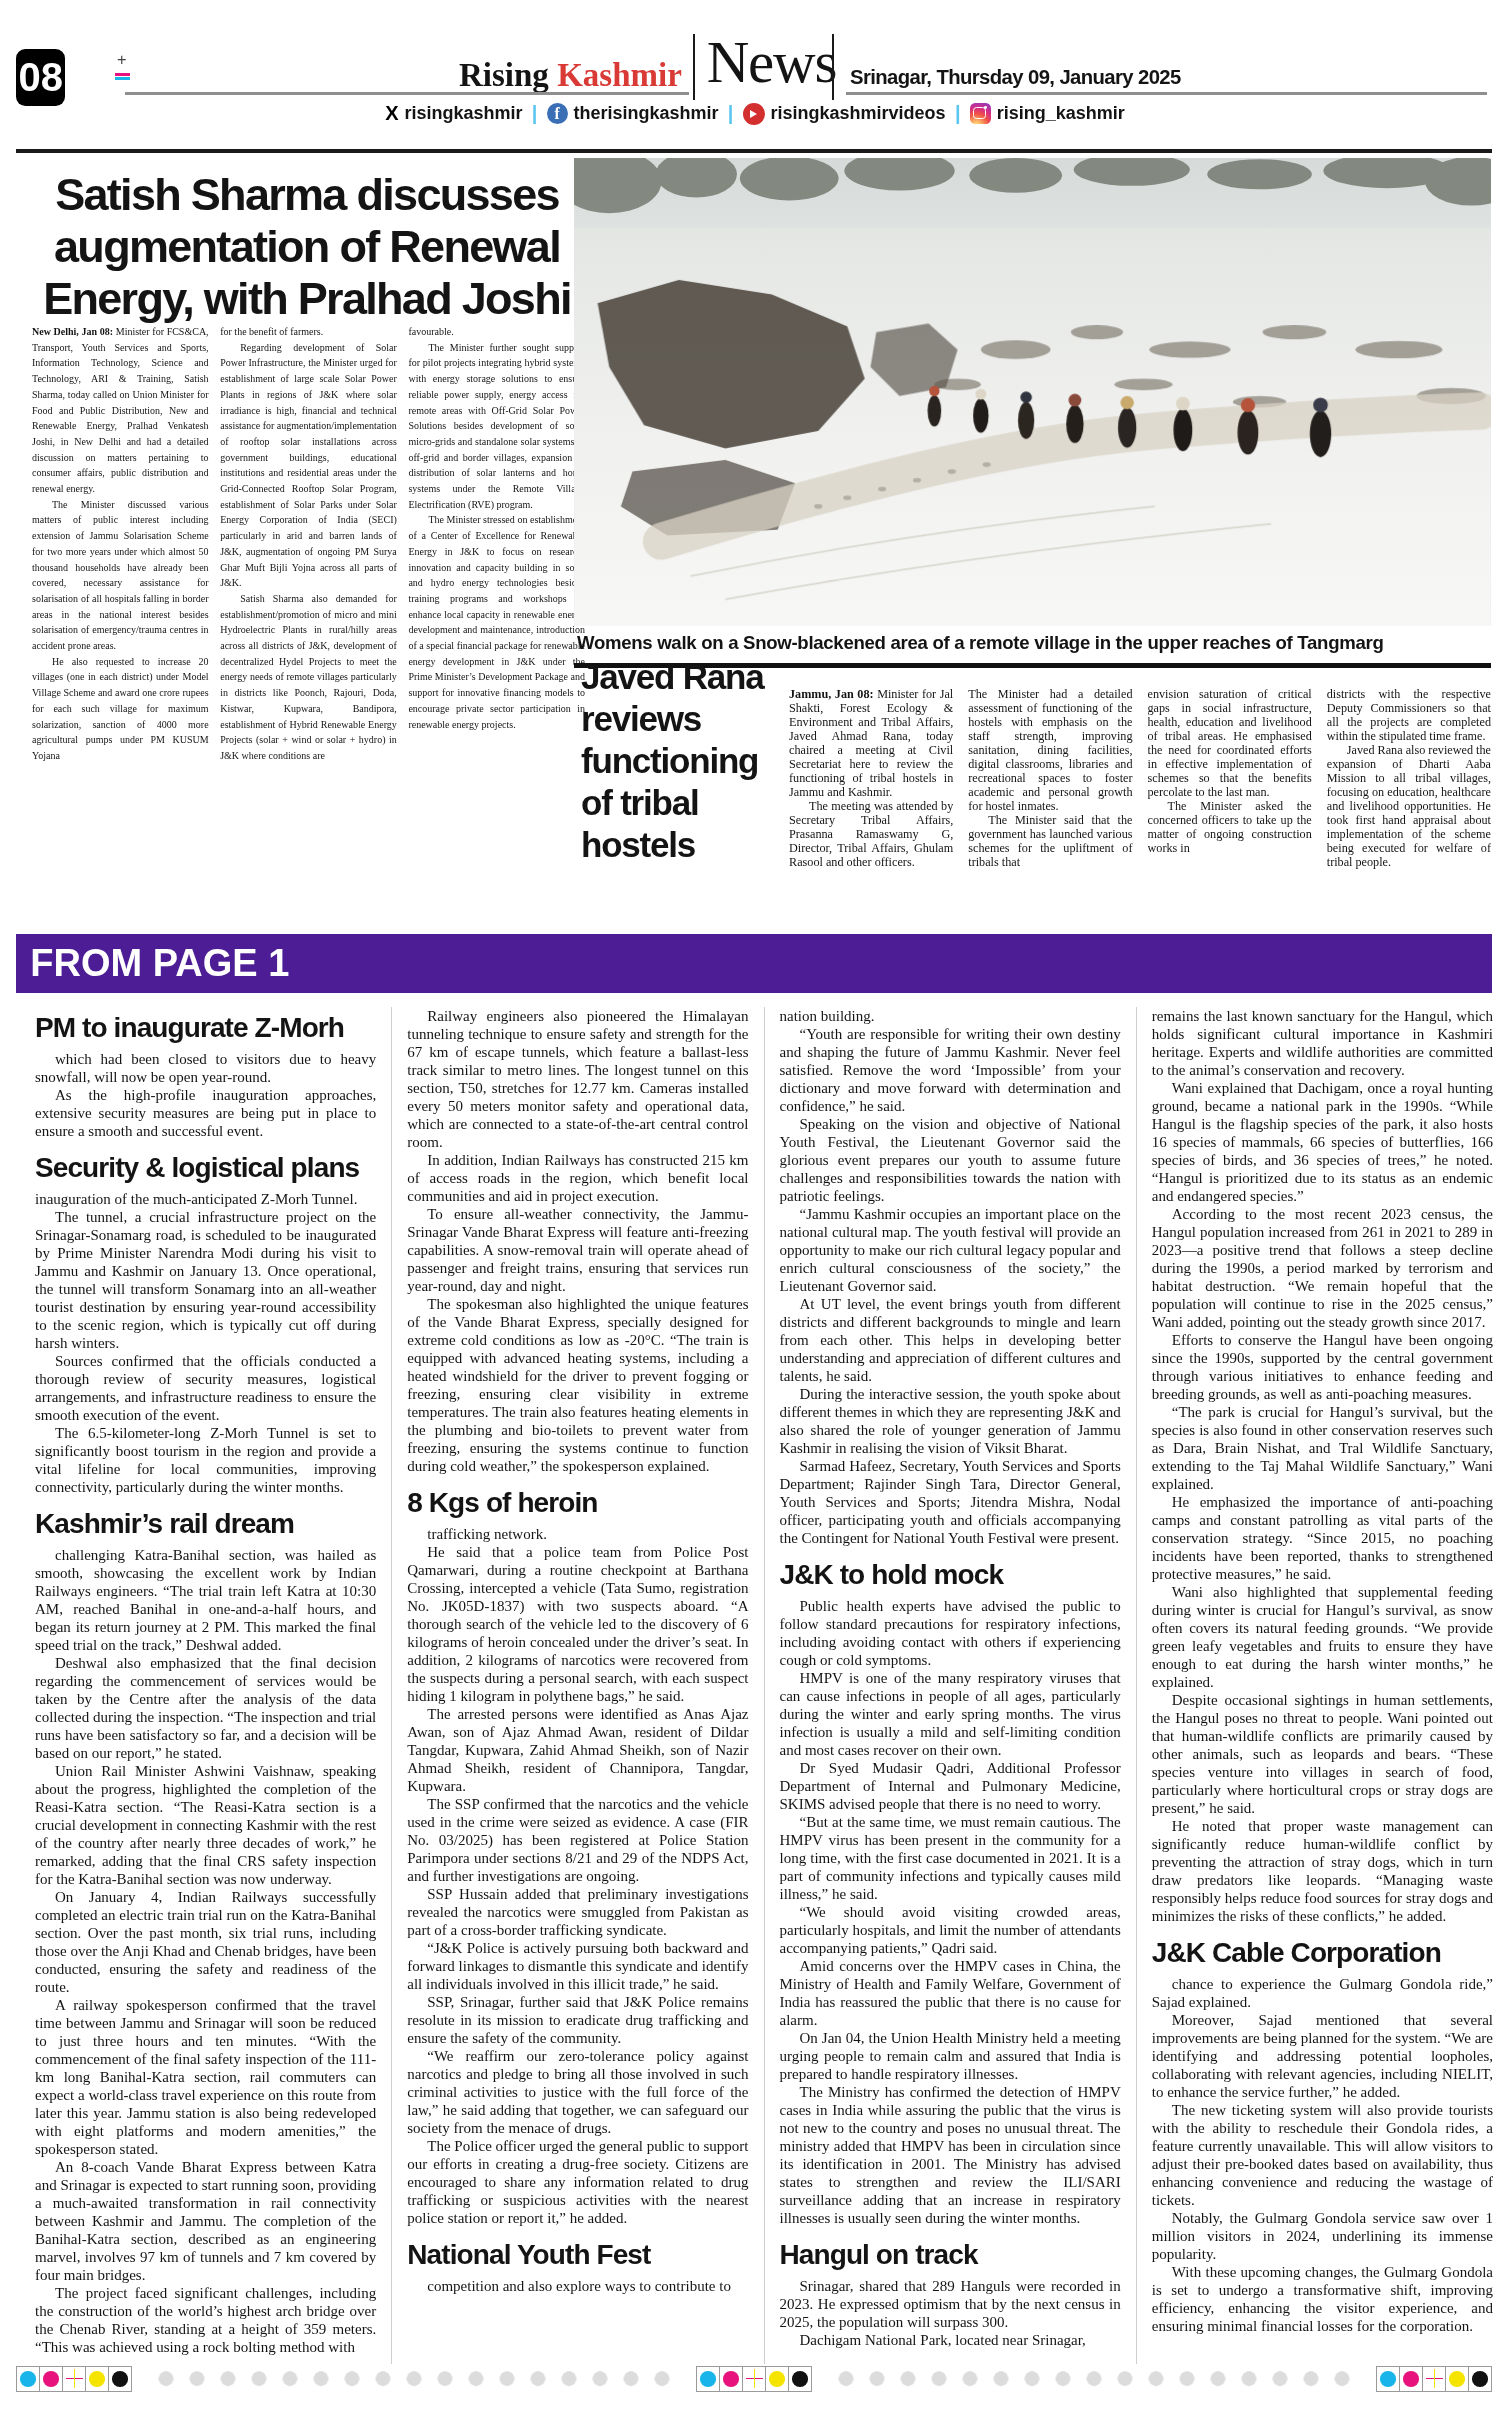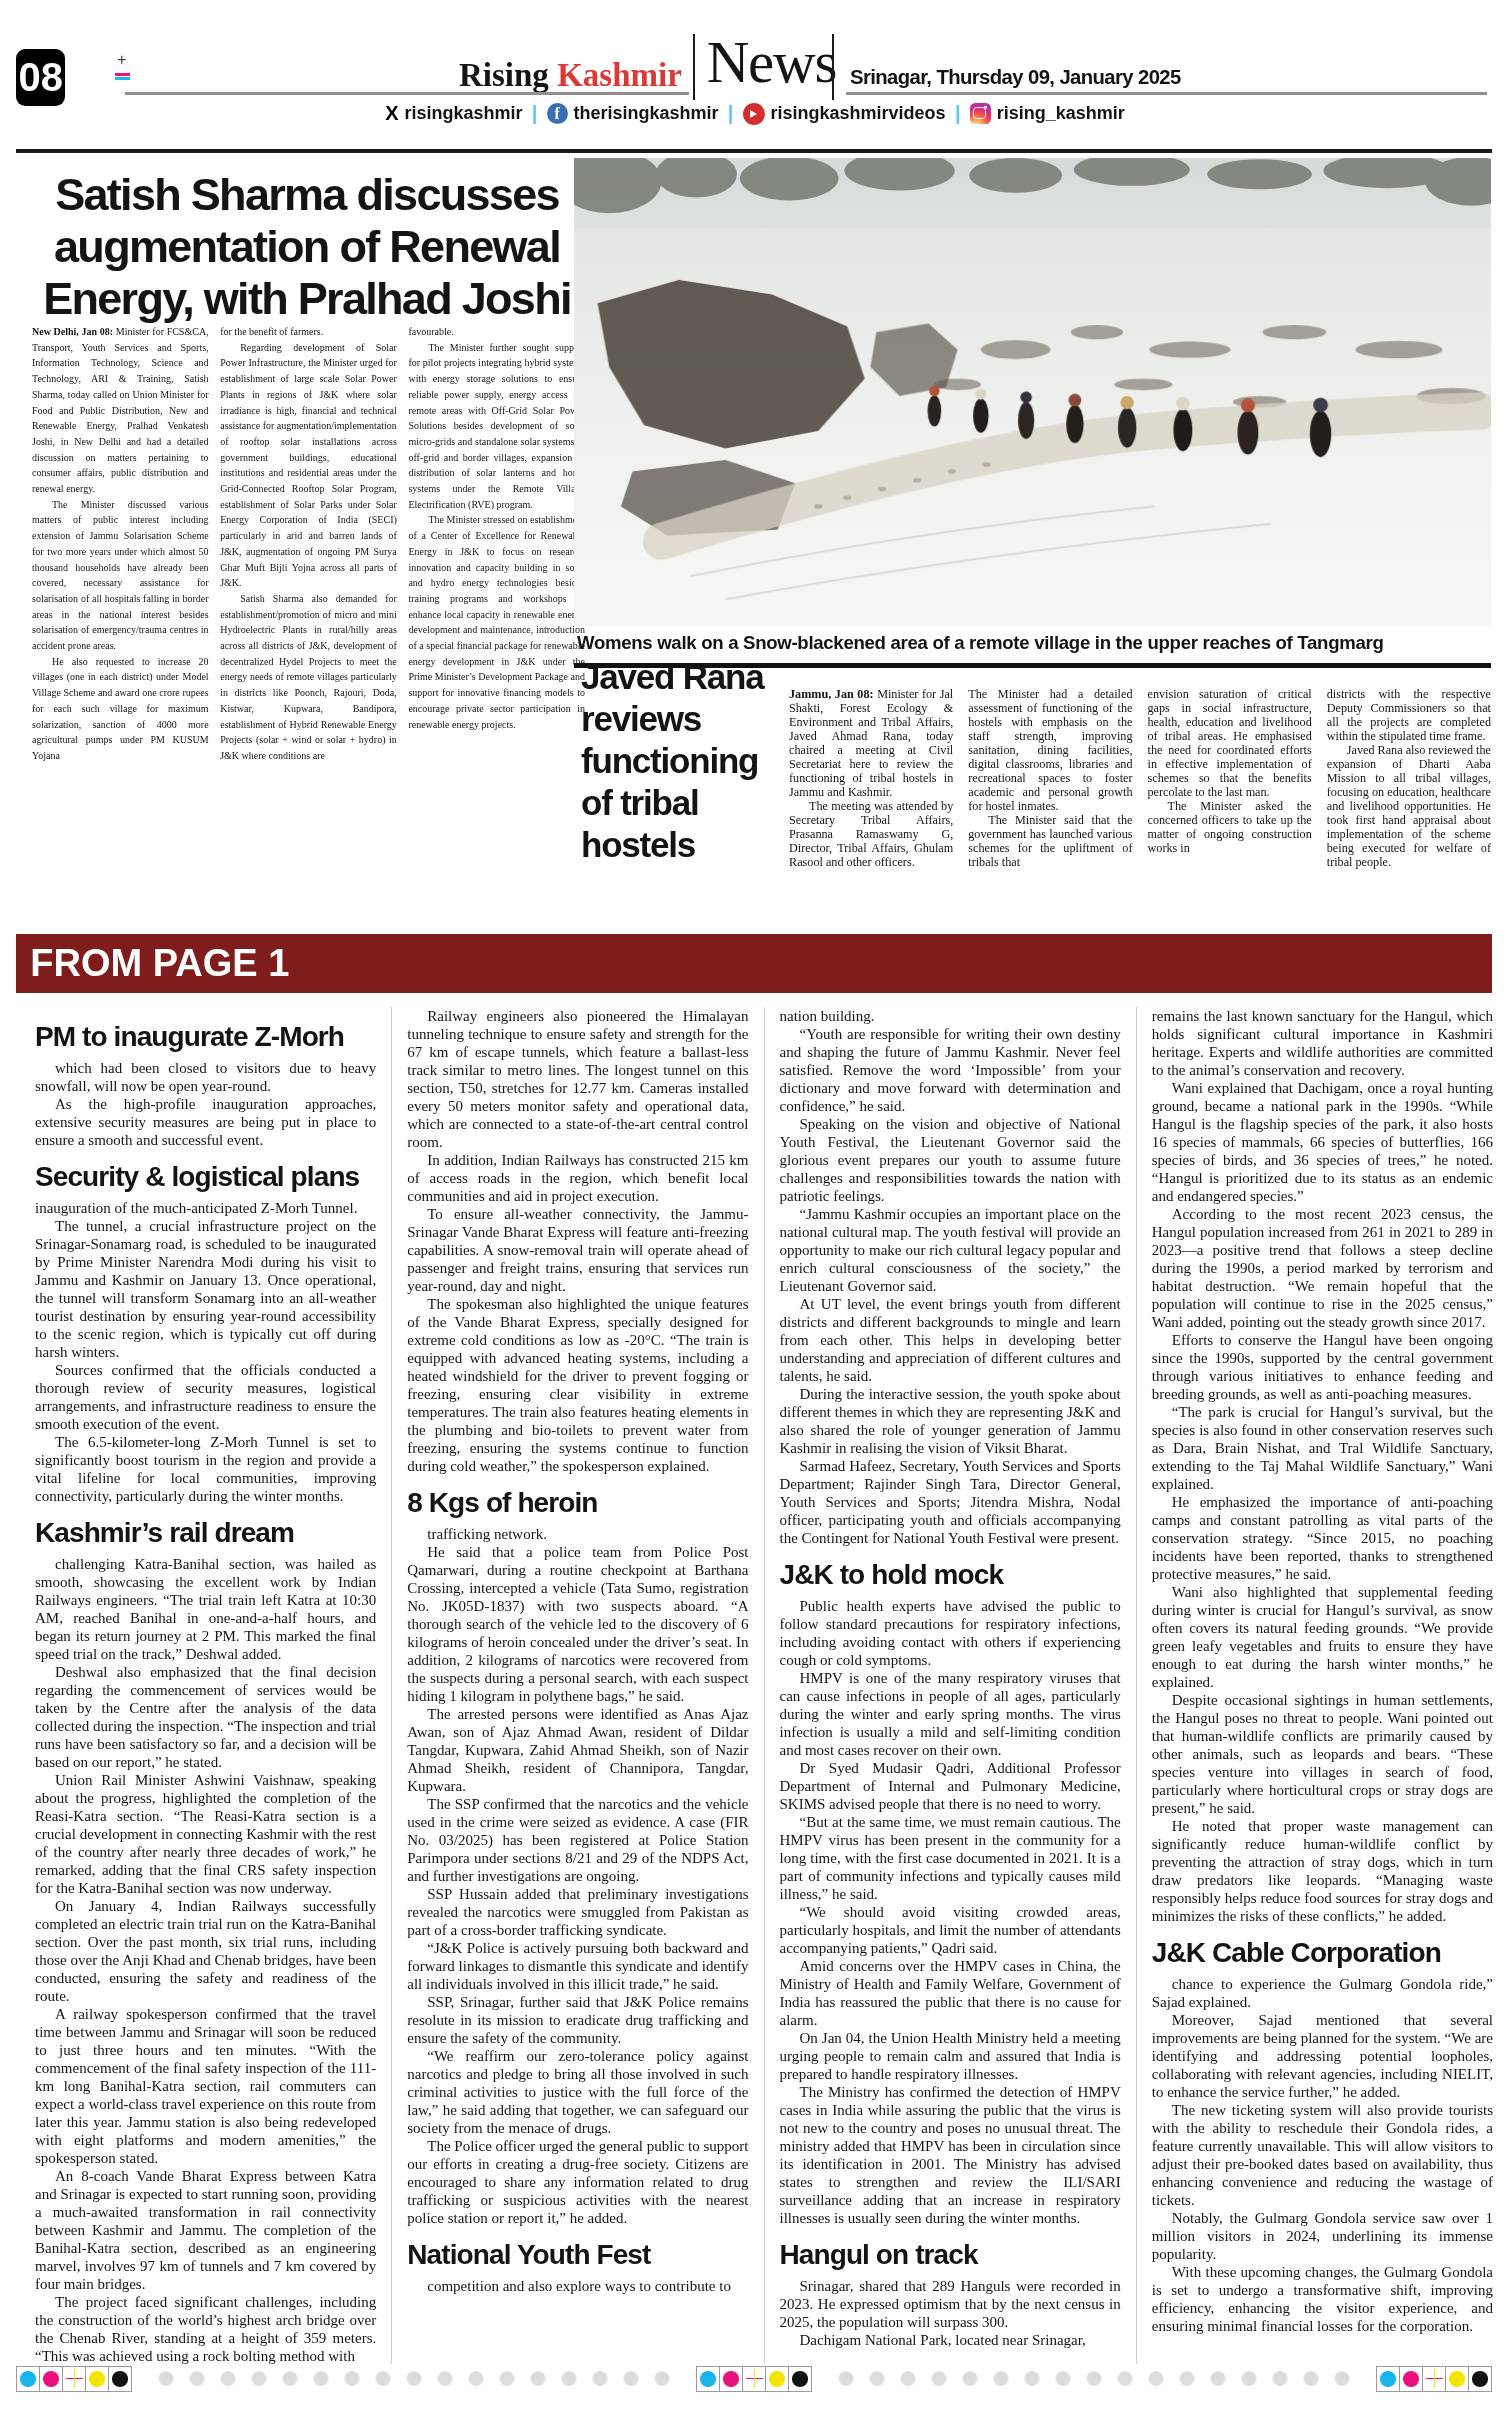--- a/index.html
+++ b/index.html
@@ -51,30 +51,30 @@
   .caption{left:577px;top:632px;width:914px;font:bold 18.6px "Liberation Sans",sans-serif;letter-spacing:-0.3px;}
   .rule-black-mid{left:574px;top:663px;width:917px;height:4.7px;background:#111;}
 
   
   .tribal-headline{left:581px;top:656px;width:198px;font:bold 35px "Liberation Sans",sans-serif;
       letter-spacing:-1.2px;line-height:42px;white-space:pre-line;}
   .tribal-cols{left:789px;top:687px;width:702px;height:226px;display:flex;gap:15px;overflow:hidden;}
   .tribal-col{flex:1;font-size:12.2px;line-height:14px;text-align:justify;overflow:hidden;}
 
   
-  .banner{left:16.3px;top:934px;width:1476px;height:59px;background:#7f1d1d;color:#fff;display:flex;align-items:center;
+  .banner{left:16.3px;top:934px;width:1476px;height:59px;background:#4c1d95;color:#fff;display:flex;align-items:center;
       font:bold 38px "Liberation Sans",sans-serif;padding-left:14px;box-sizing:border-box;}
   .fp-cols{left:35px;top:1007px;width:1458px;height:1357px;display:flex;overflow:hidden;}
   .fp-col{flex:1;font-size:15px;line-height:18px;text-align:justify;overflow:hidden;padding:0 15px;}
   .fp-col:first-child{padding-left:0;}
   .fp-col:last-child{padding-right:0;}
   .fp-col + .fp-col{border-left:1.2px solid #cfcfcf;}
   .fp-headline{font:bold 28px "Liberation Sans",sans-serif;letter-spacing:-0.9px;line-height:30px;
       margin:12.8px 0 7px;text-align:left;text-indent:0;}
-  .fp-headline:first-child{margin-top:15px;}
+  .fp-headline:first-child{margin-top:6px;}
 
   
   .press-bar{left:16.3px;top:2366px;width:1476px;height:25.6px;display:flex;align-items:stretch;}
   .marks{display:flex;border:0.6px solid #9a9a9a;}
   .marks .cell{width:22px;display:flex;align-items:center;justify-content:center;border-left:0.6px solid #9a9a9a;}
   .marks .cell:first-child{border-left:none;}
   .dot{width:15.7px;height:15.7px;border-radius:50%;}
   .regcell{position:relative;}
   .regcell:before,.regcell:after{content:"";position:absolute;background:#8fd3ef;}
   .regcell:before{left:2.3px;right:2.3px;top:50%;height:1.2px;margin-top:-0.6px;background:#e8127c;}

